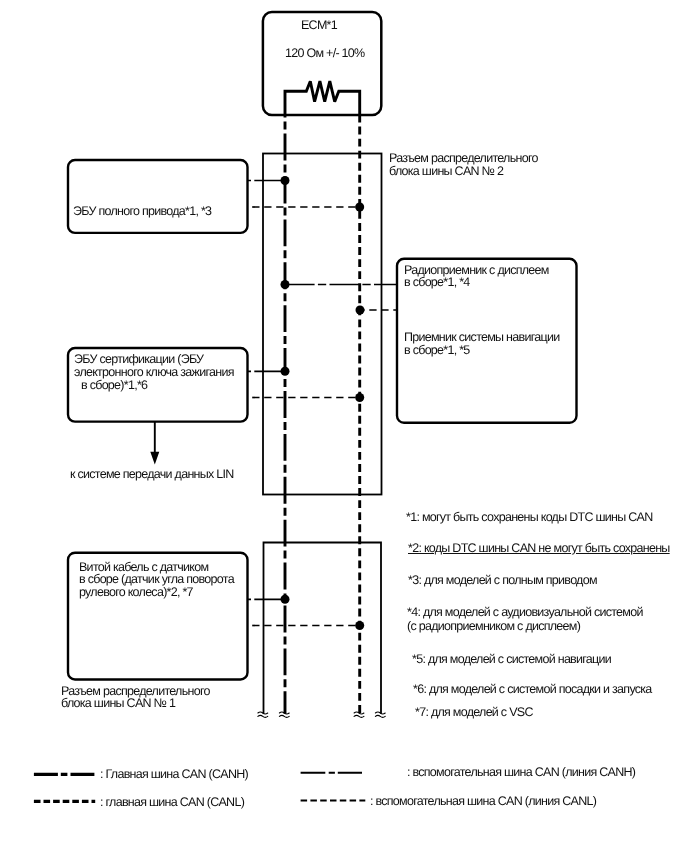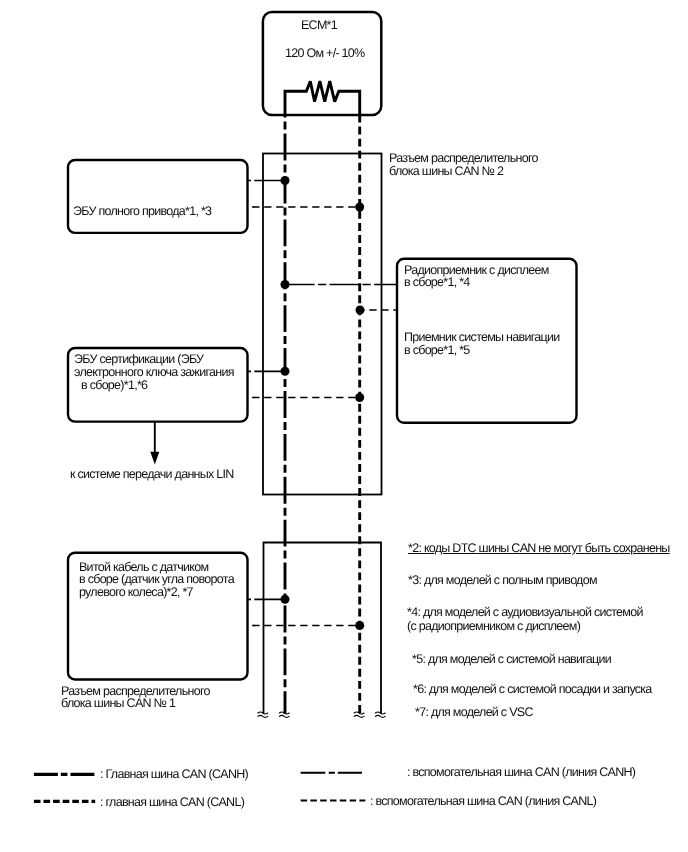--- a/index.html
+++ b/index.html
@@ -100,20 +100,21 @@
 
   <div class="lbl" style="left:70.1px;top:468.1px;">к системе передачи данных LIN</div>
 
   <div class="lbl" style="left:79.3px;top:560.5px;">Витой кабель с датчиком</div>
   <div class="lbl" style="left:79.3px;top:573.3px;">в сборе (датчик угла поворота</div>
   <div class="lbl" style="left:79.3px;top:586.3px;">рулевого колеса)*2, *7</div>
 
   <div class="lbl" style="left:61.3px;top:684.8px;">Разъем распределительного</div>
   <div class="lbl" style="left:61.3px;top:697.3px;">блока шины CAN № 1</div>
 
+  <div class="lbl" style="left:406.2px;top:511px;">*1: могут быть сохранены коды DTC шины CAN</div>
   <div class="lbl" style="left:407.9px;top:541.7px;text-decoration:underline;">*2: коды DTC шины CAN не могут быть сохранены</div>
   <div class="lbl" style="left:407.9px;top:573.9px;">*3: для моделей с полным приводом</div>
   <div class="lbl" style="left:407px;top:606.3px;">*4: для моделей с аудиовизуальной системой</div>
   <div class="lbl" style="left:407px;top:619.7px;">(с радиоприемником с дисплеем)</div>
   <div class="lbl" style="left:412.1px;top:652.6px;">*5: для моделей с системой навигации</div>
   <div class="lbl" style="left:412.9px;top:682.8px;">*6: для моделей с системой посадки и запуска</div>
   <div class="lbl" style="left:415.4px;top:705.9px;">*7: для моделей с VSC</div>
 
   <div class="lbl" style="left:99.5px;top:768px;">: Главная шина CAN (CANH)</div>
   <div class="lbl" style="left:99.5px;top:795.5px;">: главная шина CAN (CANL)</div>

